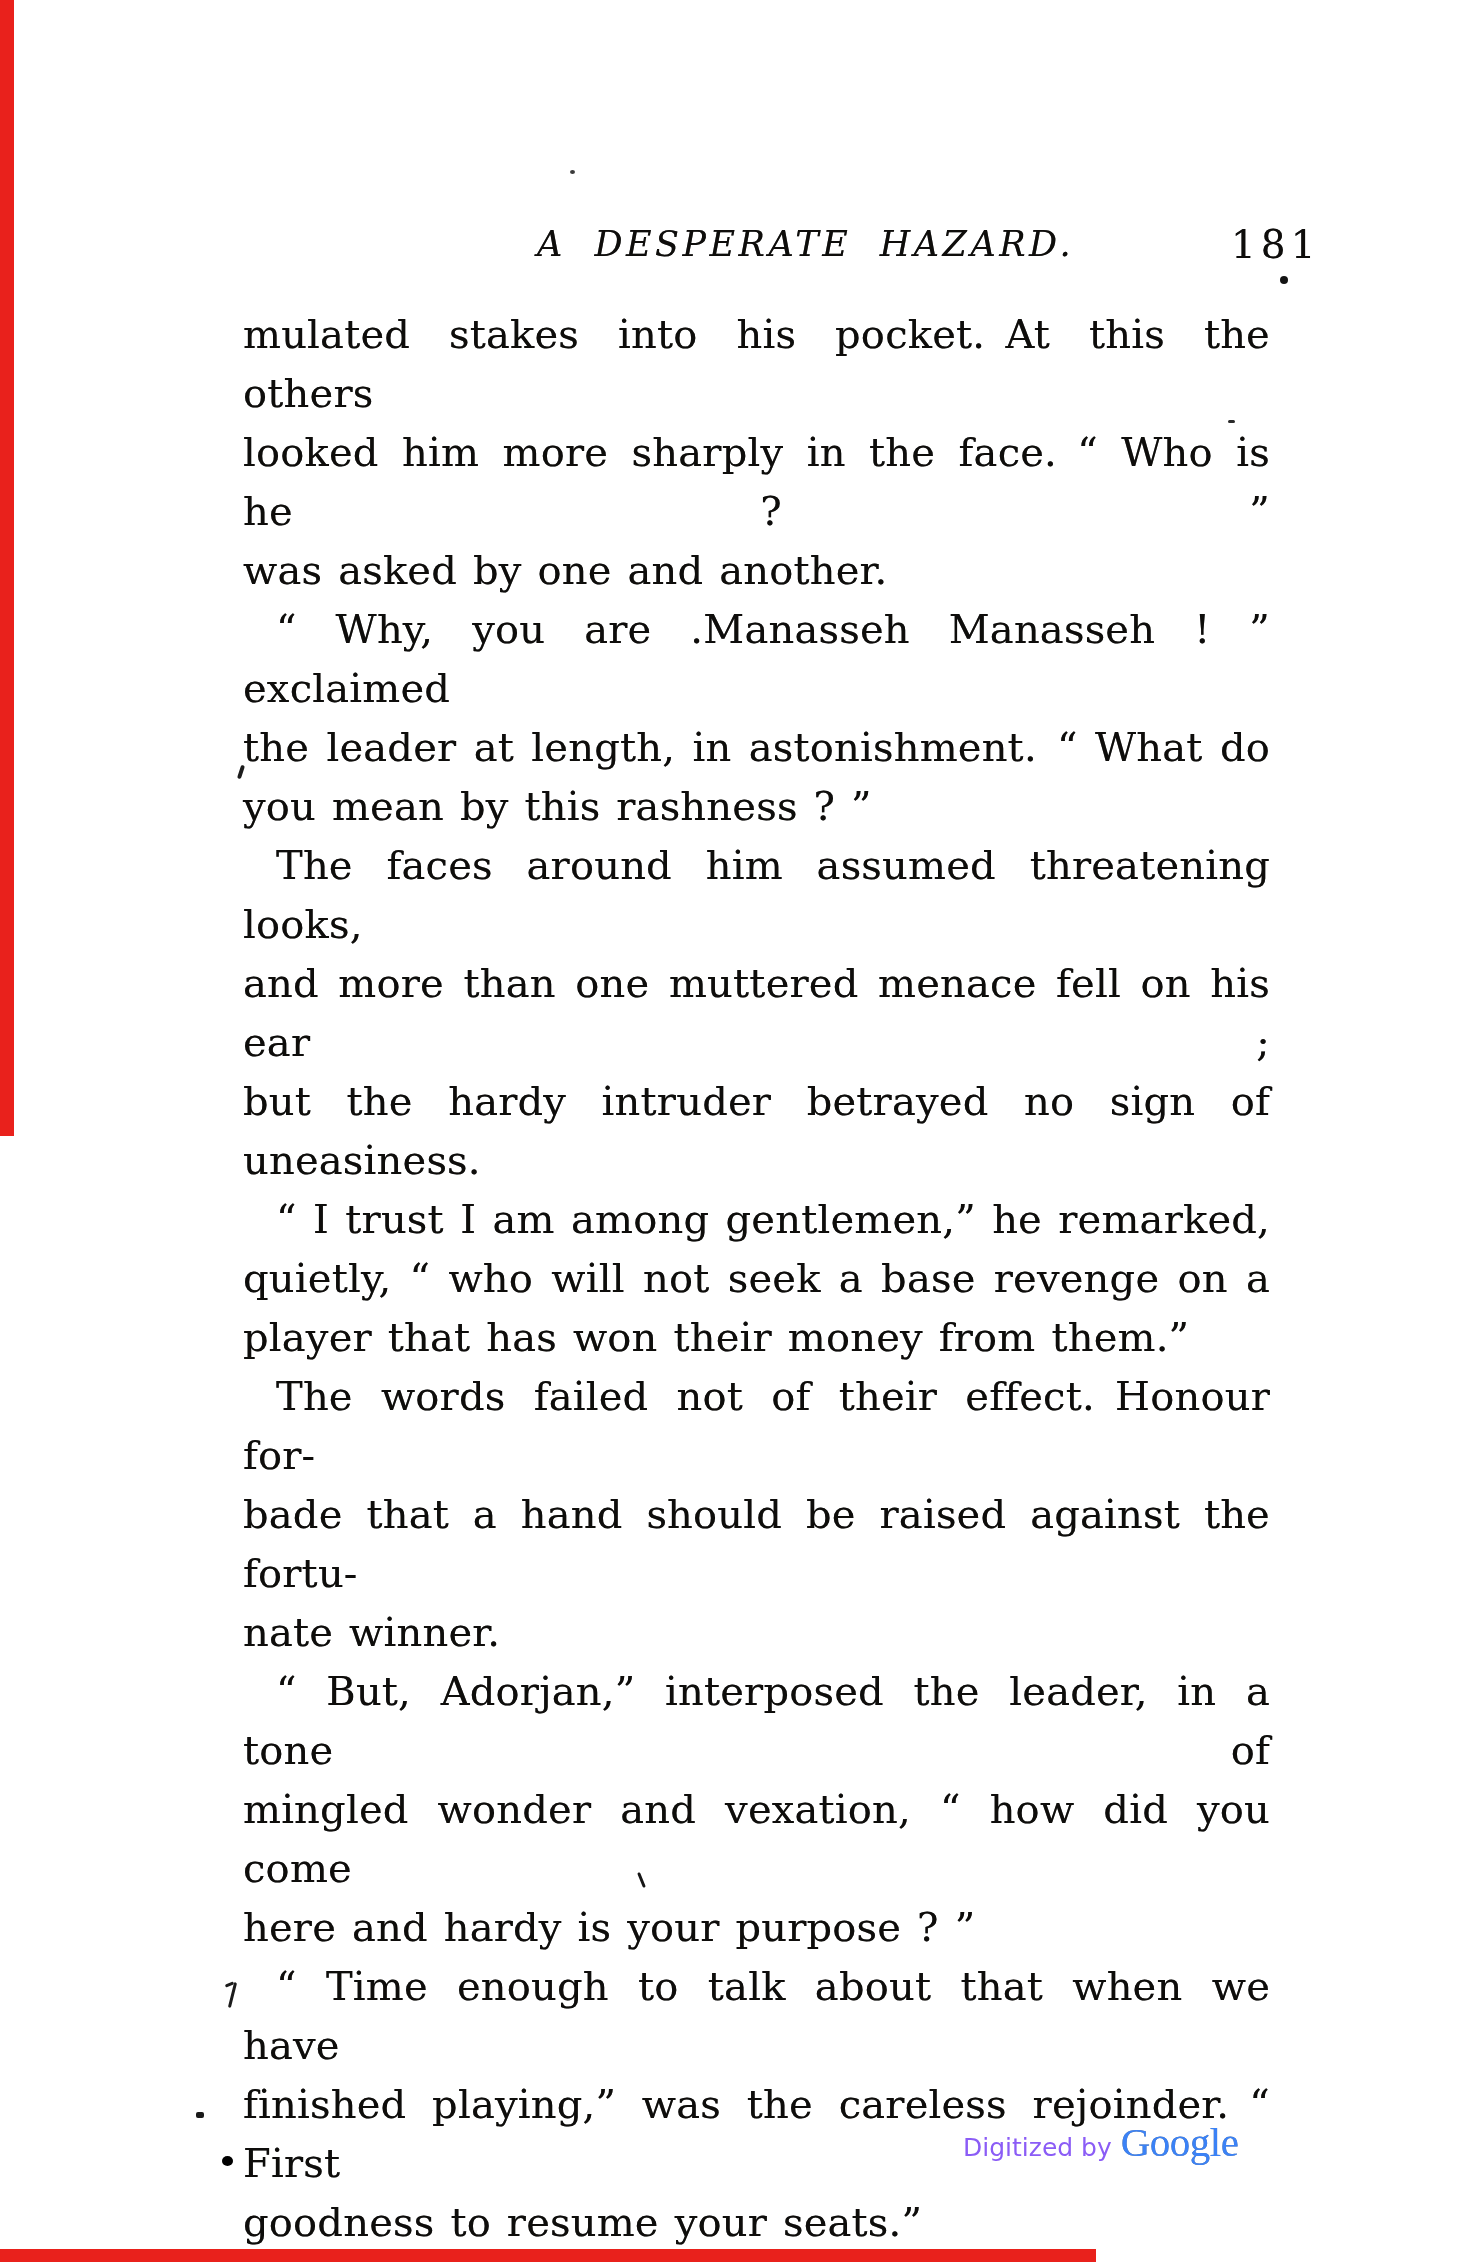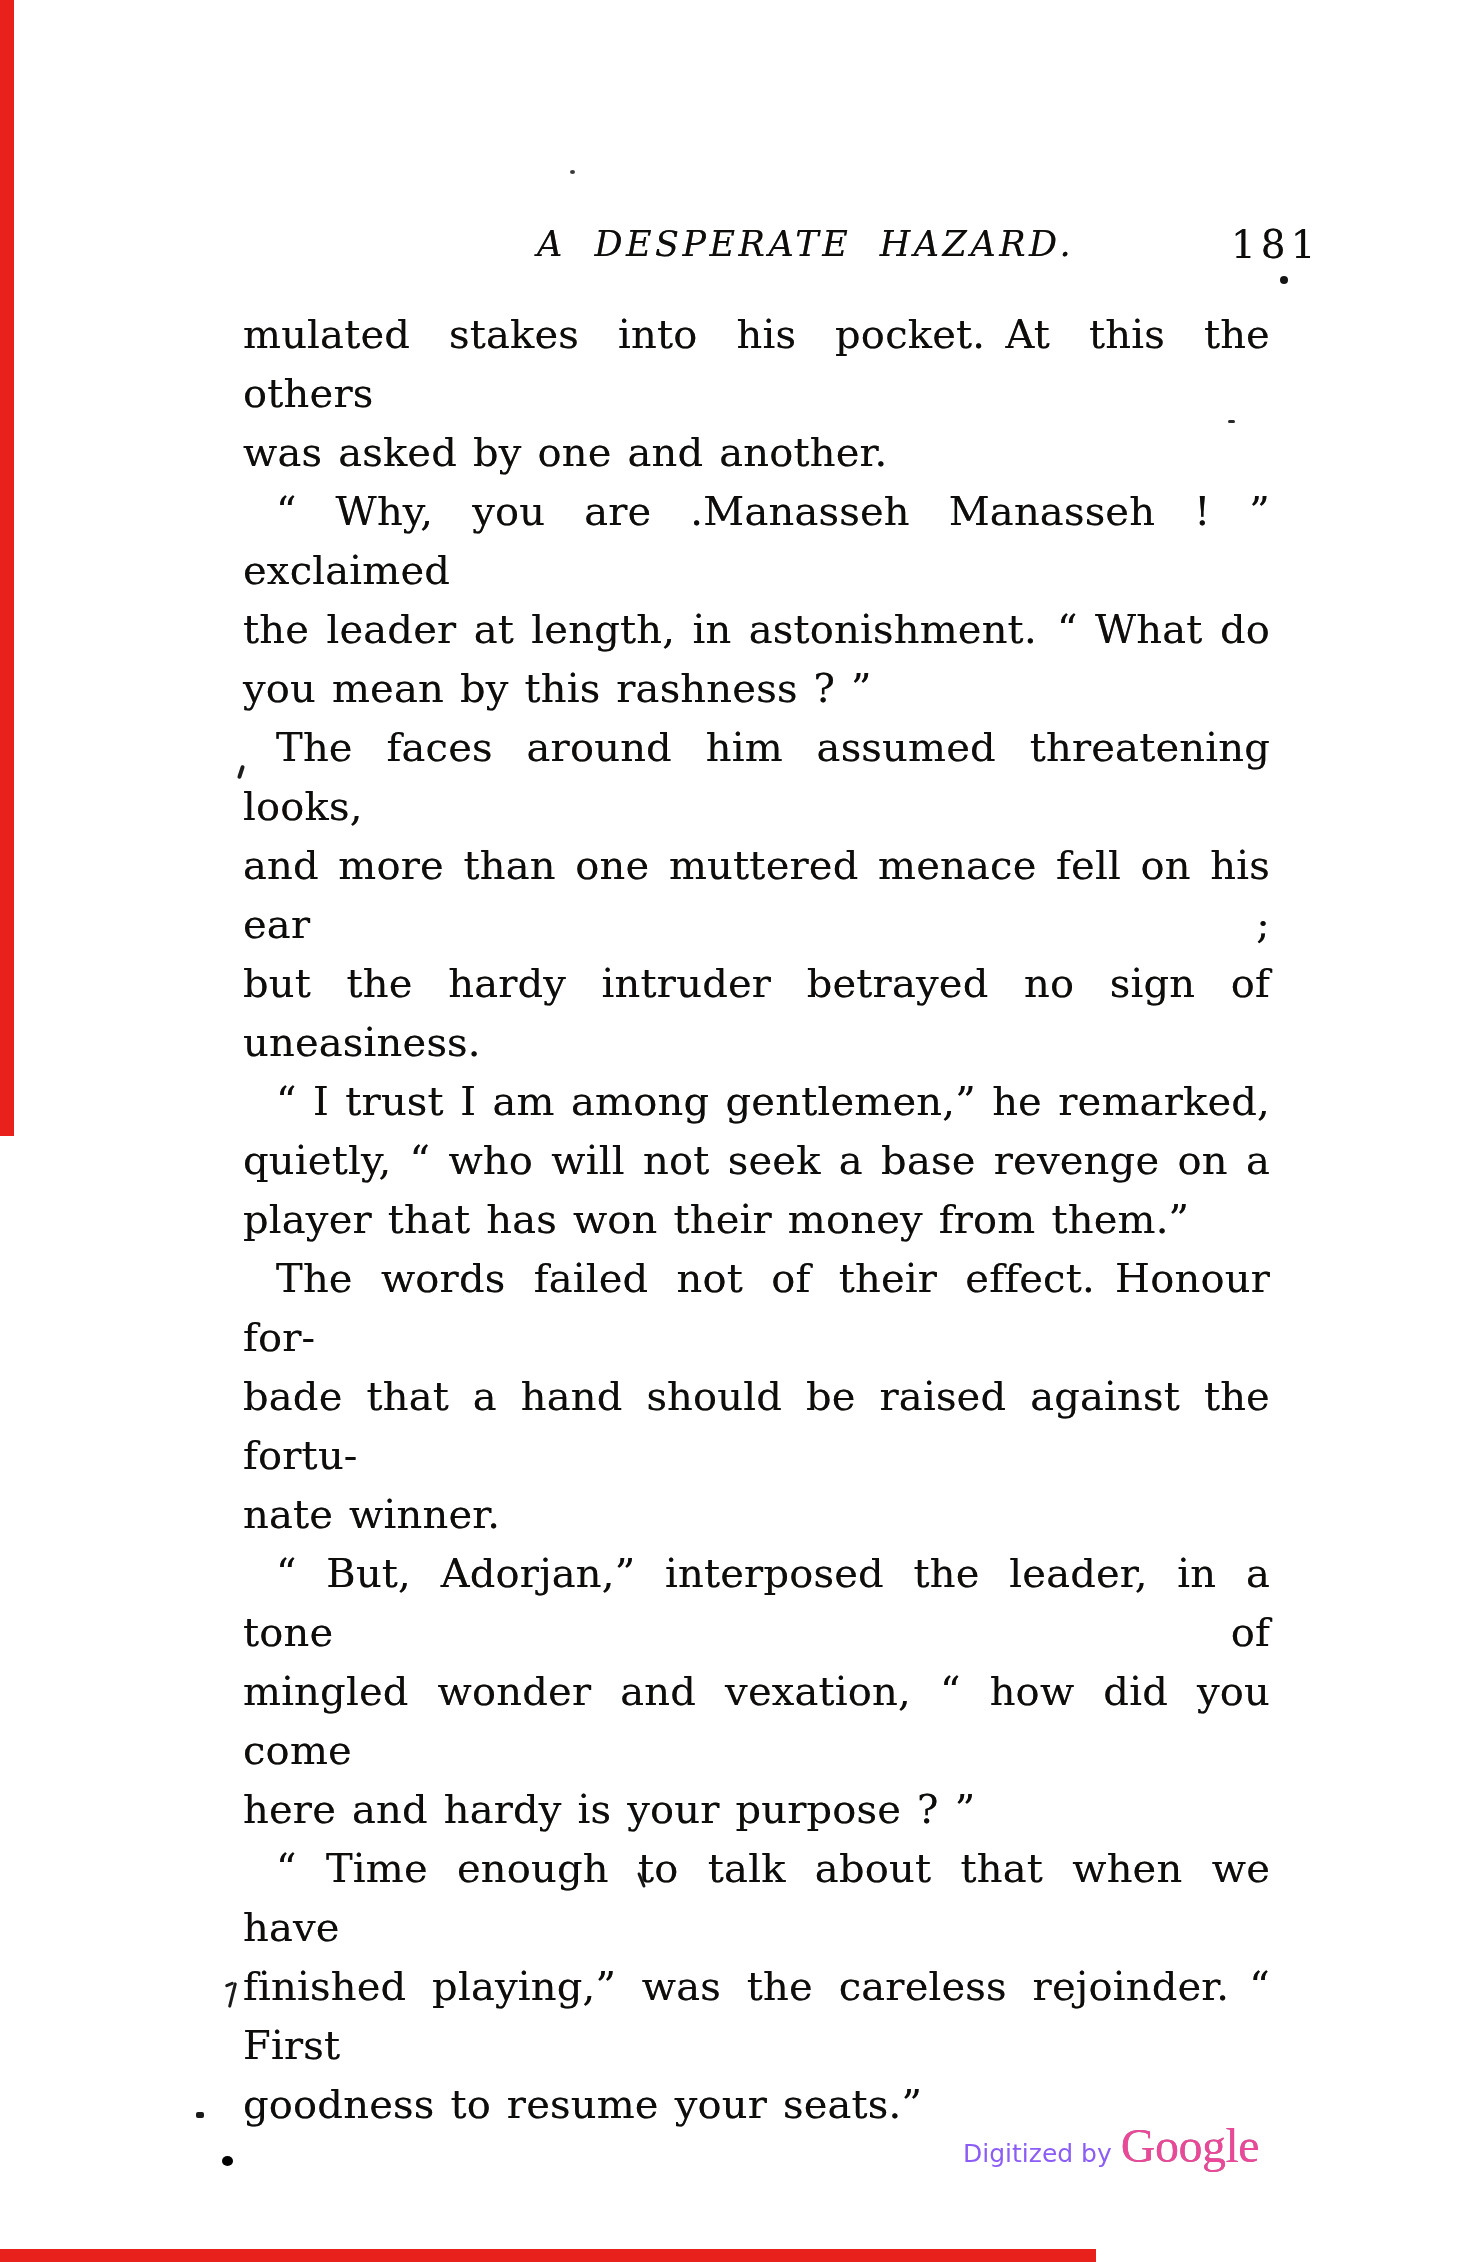--- a/index.html
+++ b/index.html
@@ -24,21 +24,21 @@
   .textblock{position:absolute;left:243px;top:305px;width:1027px;
              font-size:40px;line-height:59px;word-spacing:3px;letter-spacing:.2px;
              text-shadow:0 0 .6px rgba(0,0,0,.55);}
   .bline{text-align:justify;text-align-last:justify;white-space:normal;}
   .bline.end{text-align-last:left;}
   .bline.indent{text-indent:33px;}
 
   
   .footer{position:absolute;left:963px;top:2118px;display:flex;align-items:baseline;gap:9px;}
   .credit{font-family:"DejaVu Sans", sans-serif;font-size:25px;color:#8b5cf6;}
-  .brand{font-family:"Liberation Serif", serif;font-size:48px;color:#ec4899;
+  .brand{font-family:"Liberation Serif", serif;font-size:41px;color:#3b82f6;
          letter-spacing:-.5px;text-shadow:0 0 .5px rgba(0,0,0,.5);}
 
   
   .speck{position:absolute;background:#1a1a1a;border-radius:50%;}
   .sp-header-dot{left:570px;top:170px;width:5px;height:4px;background:#3a3a3a;}
   .sp-after-num{left:1280px;top:276px;width:8px;height:8px;background:#141414;}
   .sp-line2{left:1228px;top:420px;width:7px;height:3px;border-radius:2px;background:#2a2a2a;}
   .sp-margin-comma{left:239px;top:765px;width:4px;height:14px;border-radius:2px;
                    transform:rotate(18deg);background:#1c1c1c;}
   .sp-grave{left:640px;top:1872px;width:3px;height:16px;border-radius:2px;
@@ -59,20 +59,21 @@
   <div class="edge edge-left" style="background: rgb(233, 33, 28);"></div>
   <div class="edge edge-bottom" style="background: rgb(233, 33, 28);"></div>
 
   <div class="running-header">
     <span class="rh-title">A DESPERATE HAZARD.</span>
     <span class="rh-num">181</span>
   </div>
 
   <div class="textblock">
       <div class="bline">mulated stakes into his pocket. At this the others</div>
+      <div class="bline">looked him more sharply in the face. “ Who is he ? ”</div>
       <div class="bline end">was asked by one and another.</div>
       <div class="bline indent">“ Why, you are .Manasseh Manasseh ! ” exclaimed</div>
       <div class="bline">the leader at length, in astonishment. “ What do</div>
       <div class="bline end">you mean by this rashness ? ”</div>
       <div class="bline indent">The faces around him assumed threatening looks,</div>
       <div class="bline">and more than one muttered menace fell on his ear ;</div>
       <div class="bline end">but the hardy intruder betrayed no sign of uneasiness.</div>
       <div class="bline indent">“ I trust I am among gentlemen,” he remarked,</div>
       <div class="bline">quietly, “ who will not seek a base revenge on a</div>
       <div class="bline end">player that has won their money from them.”</div>

